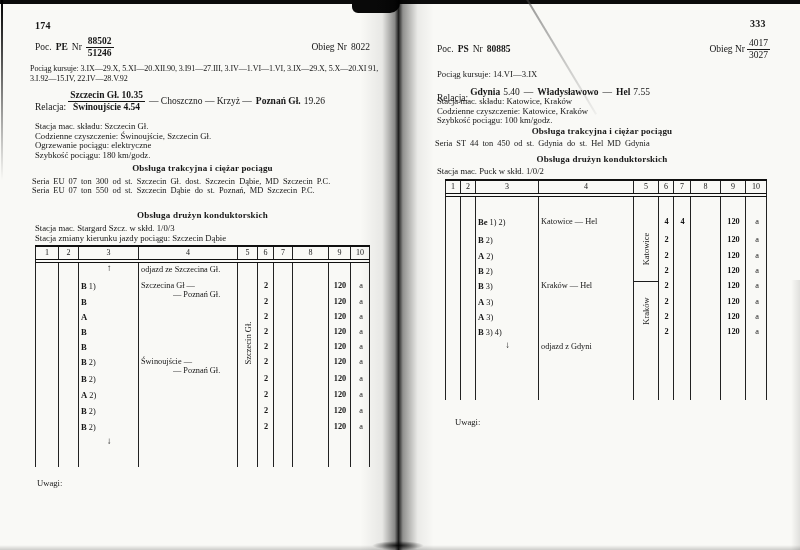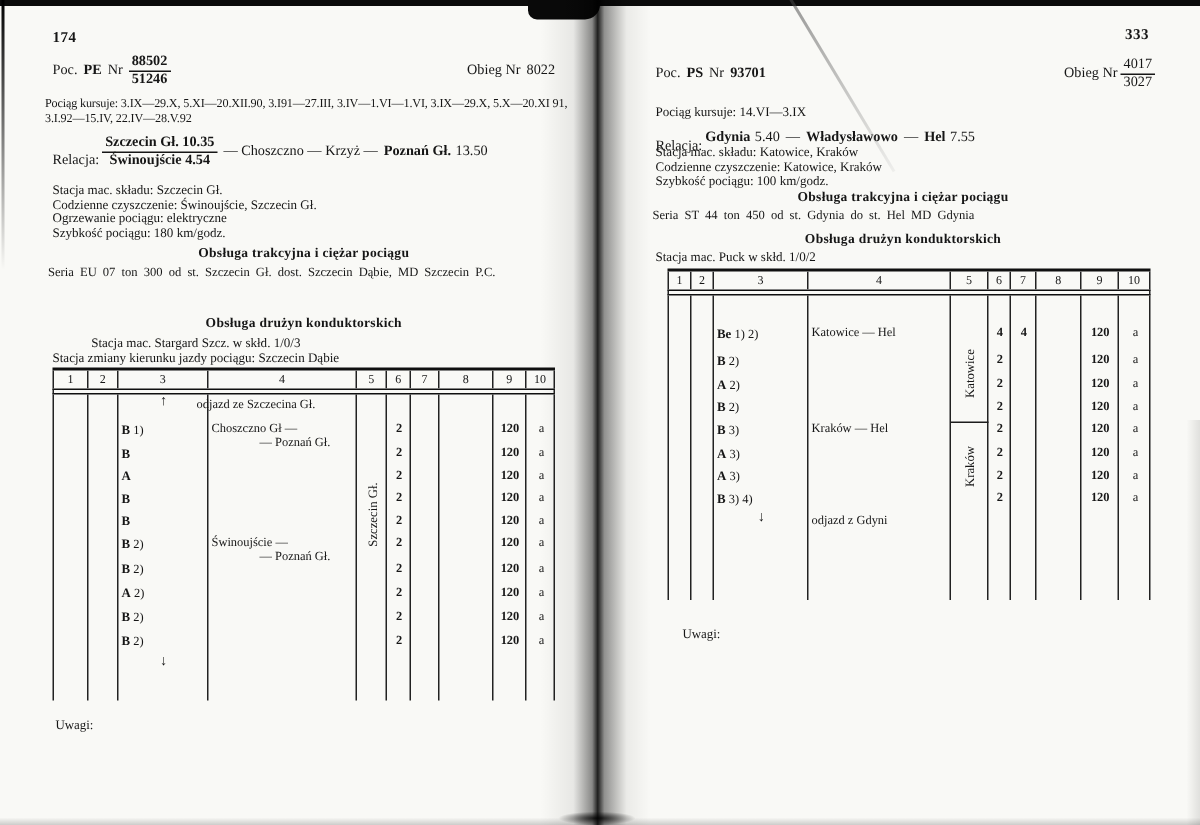--- a/index.html
+++ b/index.html
@@ -86,39 +86,40 @@
     <div class="abs kursuje" style="left:30px;top:64px;width:350px;">Pociąg kursuje: 3.IX—29.X, 5.XI—20.XII.90, 3.I91—27.III, 3.IV—1.VI—1.VI, 3.IX—29.X, 5.X—20.XI 91, 3.I.92—15.IV, 22.IV—28.V.92</div>
 
     <div class="abs relline" style="left:35px;top:88px;height:26px;">
       <span class="rlabel">Relacja:</span>
       <span class="frac b">
         <span class="ftop">Szczecin Gł. 10.35</span>
         <span class="fbot">Świnoujście 4.54</span>
       </span>
       <span class="mid">— Choszczno — Krzyż —</span>
       <b>Poznań Gł.</b>
-      <span class="tt">13.50</span>
+      <span class="tt">19.26</span>
     </div>
 
     <div class="abs infoblock" style="left:35px;top:122px;">
       <div>Stacja mac. składu: Szczecin Gł.</div>
       <div>Codzienne czyszczenie: Świnoujście, Szczecin Gł.</div>
       <div>Ogrzewanie pociągu: elektryczne</div>
       <div>Szybkość pociągu: 180 km/godz.</div>
     </div>
 
     <div class="abs heading" style="left:35px;top:163px;width:335px;">Obsługa trakcyjna i ciężar pociągu</div>
 
     <div class="abs seriablock" style="left:32px;top:177px;width:345px;">
       <div>Seria EU 07 ton 300 od st. Szczecin Gł. dost. Szczecin Dąbie, MD Szczecin P.C.</div>
+      <div>Seria EU 07 ton 550 od st. Szczecin Dąbie do st. Poznań, MD Szczecin P.C.</div>
     </div>
 
     <div class="abs heading" style="left:35px;top:210px;width:335px;">Obsługa drużyn konduktorskich</div>
 
-    <div class="abs crewblock" style="left:35px;top:224px;text-align:center;">
+    <div class="abs crewblock" style="left:35px;top:224px;">
       <div>Stacja mac. Stargard Szcz. w skłd. 1/0/3</div>
       <div>Stacja zmiany kierunku jazdy pociągu: Szczecin Dąbie</div>
     </div>
 
     <div class="rtable" id="table-left" style="left: 35px; top: 245px; width: 335px;">
         <div class="thead">
           <span class="hcell" style="width: 23px;">1</span>
           <span class="hcell" style="width: 20px;">2</span>
           <span class="hcell" style="width: 60px;">3</span>
           <span class="hcell" style="width: 99px;">4</span>
@@ -135,28 +136,28 @@
           <i class="vl" style="left: 42px;"></i>
           <i class="vl" style="left: 102px;"></i>
           <i class="vl" style="left: 201px;"></i>
           <i class="vl" style="left: 221px;"></i>
           <i class="vl" style="left: 237px;"></i>
           <i class="vl" style="left: 256px;"></i>
           <i class="vl" style="left: 292px;"></i>
           <i class="vl" style="left: 314px;"></i>
           <div class="trow" style="top: 2px; height: 16px;">
             <div class="tc ctr ar" style="left: 45px; width: 56px;">↑</div>
-            <div class="tc " style="left: 95px; width: 77px;">
+            <div class="tc " style="left: 105px; width: 77px;">
               <div>odjazd ze Szczecina Gł.</div>
             </div>
           </div>
           <div class="trow" style="top: 18px; height: 16px;">
             <div class="tc " style="left: 45px; width: 56px;"><b>B</b> 1)</div>
             <div class="tc " style="left: 105px; width: 95px;">
-              <div>Choszczno Gł —</div>
+              <div>Szczecina Gł —</div>
               <div class="ind">— Poznań Gł.</div>
             </div>
             <div class="tc ctr bb" style="left: 224px; width: 12px;">2</div>
             <div class="tc ctr bb" style="left: 295px; width: 18px;">120</div>
             <div class="tc ctr" style="left: 317px; width: 16px;">a</div>
           </div>
           <div class="trow" style="top: 34px; height: 15px;">
             <div class="tc " style="left: 45px; width: 56px;"><b>B</b></div>
             <div class="tc ctr bb" style="left: 224px; width: 12px;">2</div>
             <div class="tc ctr bb" style="left: 295px; width: 18px;">120</div>
@@ -229,21 +230,21 @@
   </div>
 
   <div>
     <div class="abs pagenum" style="left:750px;top:18px;">333</div>
 
     <div class="abs pocline" style="left:437px;top:38px;width:333px;">
       <span class="grp">
         <span>Poc.</span>
         <b>PS</b>
         <span>Nr</span>
-        <b>93701</b>
+        <b>80885</b>
       </span>
       <span class="grp" style="gap:2px;">
         <span>Obieg Nr</span>
         <span class="frac">
           <span class="ftop">4017</span>
           <span class="fbot">3027</span>
         </span>
       </span>
     </div>
 

